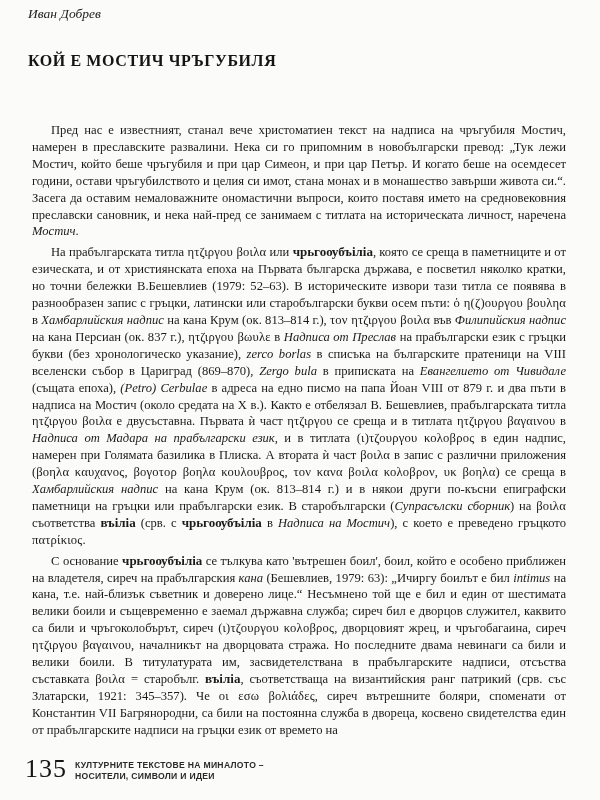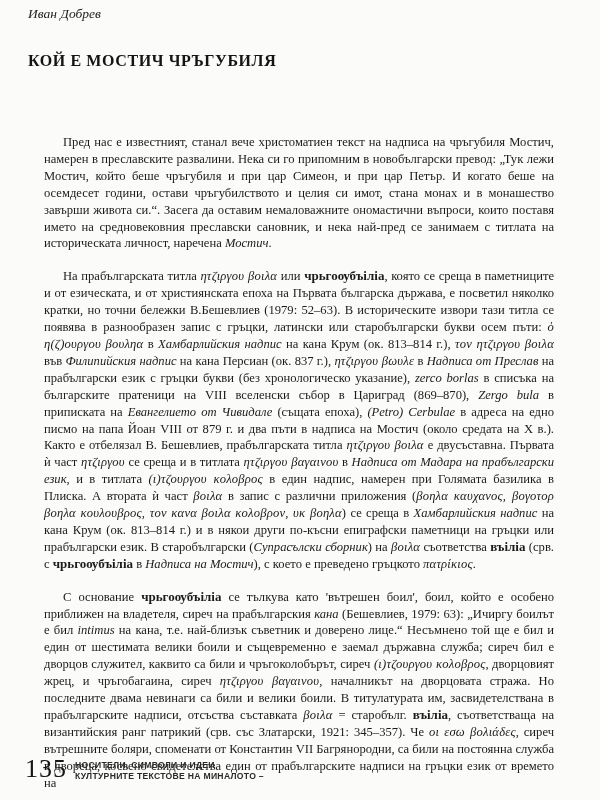--- a/index.html
+++ b/index.html
@@ -34,25 +34,25 @@
   .body-text{
     position:absolute;
     left:28px;top:118px;
     width:542px;
     font-size:12.6px;
     line-height:16.9px;
     text-align:justify;
     color:#1b1b1b;
   }
   .par{
-    margin:16px;
+    margin:4px;
     text-indent:19px;
   }
   .it{font-style:italic;}
-  .gr{font-style:italic; letter-spacing:0.2px;}
+  .gr{letter-spacing:0.2px;}
   .os{font-weight:bold; font-size:13px;}
   .footer{
     position:absolute;
     left:25px;top:756px;
     display:flex;
     align-items:flex-start;
   }
   .pagenum{
     font-size:26px;
     line-height:26px;
@@ -79,17 +79,17 @@
   <div class="author">Иван Добрев</div>
   <h1 class="title">КОЙ Е МОСТИЧ ЧРЪГУБИЛЯ</h1>
   <div class="body-text" id="body-container">
       <p class="par"><span>Пред нас е известният, станал вече христоматиен текст на надписа на чръгубиля Мостич, намерен в преславските развалини. Нека си го припомним в новобългарски превод: „Тук лежи Мостич, който беше чръгубиля и при цар Симеон, и при цар Петър. И когато беше на осемдесет години, остави чръгубилството и целия си имот, стана монах и в монашество завърши живота си.“. Засега да оставим немаловажните ономастични въпроси, които поставя името на средновековния преславски сановник, и нека най-пред се занимаем с титлата на историческата личност, наречена </span><span class="it">Мостич</span><span>.</span></p>
       <p class="par"><span>На прабългарската титла </span><span class="gr">ητζιργου βοιλα</span><span> или </span><span class="os">чрьгоѹбъіліа</span><span>, която се среща в паметниците и от езическата, и от християнската епоха на Първата българска държава, е посветил няколко кратки, но точни бележки В.Бешевлиев (1979: 52–63). В историческите извори тази титла се появява в разнообразен запис с гръцки, латински или старобългарски букви осем пъти: </span><span class="gr">ὁ η(ζ)ουργου βουληα</span><span> в </span><span class="it">Хамбарлийския надпис</span><span> на кана Крум (ок. 813–814 г.), </span><span class="gr">τον ητζιργου βοιλα</span><span> във </span><span class="it">Филипийския надпис</span><span> на кана Персиан (ок. 837 г.), </span><span class="gr">ητζιργου βωυλε</span><span> в </span><span class="it">Надписа от Преслав</span><span> на прабългарски език с гръцки букви (без хронологическо указание), </span><span class="it">zerco borlas</span><span> в списъка на българските пратеници на VIII вселенски събор в Цариград (869–870), </span><span class="it">Zergo bula</span><span> в приписката на </span><span class="it">Евангелието от Чивидале</span><span> (същата епоха), </span><span class="it">(Petro) Cerbulae</span><span> в адреса на едно писмо на папа Йоан VIII от 879 г. и два пъти в надписа на Мостич (около средата на X в.). Както е отбелязал В. Бешевлиев, прабългарската титла </span><span class="gr">ητζιργου βοιλα</span><span> е двусъставна. Първата ѝ част </span><span class="gr">ητζιργου</span><span> се среща и в титлата </span><span class="gr">ητζιργου βαγαινου</span><span> в </span><span class="it">Надписа от Мадара на прабългарски език</span><span>, и в титлата </span><span class="gr">(ι)τζουργου κολοβρος</span><span> в един надпис, намерен при Голямата базилика в Плиска. А втората ѝ част </span><span class="gr">βοιλα</span><span> в запис с различни приложения (</span><span class="gr">βοηλα καυχανος, βογοτορ βοηλα κουλουβρος, τον κανα βοιλα κολοβρον, υκ βοηλα</span><span>) се среща в </span><span class="it">Хамбарлийския надпис</span><span> на кана Крум (ок. 813–814 г.) и в някои други по-късни епиграфски паметници на гръцки или прабългарски език. В старобългарски (</span><span class="it">Супрасълски сборник</span><span>) на </span><span class="gr">βοιλα</span><span> съответства </span><span class="os">въіліа</span><span> (срв. с </span><span class="os">чрьгоѹбъіліа</span><span> в </span><span class="it">Надписа на Мостич</span><span>), с което е преведено гръцкото </span><span class="gr">πατρίκιος</span><span>.</span></p>
       <p class="par"><span>С основание </span><span class="os">чрьгоѹбъіліа</span><span> се тълкува като 'вътрешен боил', боил, който е особено приближен на владетеля, сиреч на прабългарския </span><span class="it">кана</span><span> (Бешевлиев, 1979: 63): „Ичиргу боилът е бил </span><span class="it">intimus</span><span> на кана, т.е. най-близък съветник и доверено лице.“ Несъмнено той ще е бил и един от шестимата велики боили и същевременно е заемал държавна служба; сиреч бил е дворцов служител, каквито са били и чръгоколобърът, сиреч </span><span class="gr">(ι)τζουργου κολοβρος</span><span>, дворцовият жрец, и чръгобагаина, сиреч </span><span class="gr">ητζιργου βαγαινου</span><span>, началникът на дворцовата стража. Но последните двама невинаги са били и велики боили. В титулатурата им, засвидетелствана в прабългарските надписи, отсъства съставката </span><span class="gr">βοιλα</span><span> = старобълг. </span><span class="os">въіліа</span><span>, съответстваща на византийския ранг патрикий (срв. със Златарски, 1921: 345–357). Че </span><span class="gr">οι εσω βολιάδες</span><span>, сиреч вътрешните боляри, споменати от Константин VII Багрянородни, са били на постоянна служба в двореца, косвено свидетелства един от прабългарските надписи на гръцки език от времето на</span></p>
     </div>
   <div class="footer">
     <span class="pagenum">135</span>
     <div class="series">
+      <div>КУЛТУРНИТЕ ТЕКСТОВЕ НА МИНАЛОТО –</div>
       <div>НОСИТЕЛИ, СИМВОЛИ И ИДЕИ</div>
-      <div>КУЛТУРНИТЕ ТЕКСТОВЕ НА МИНАЛОТО –</div>
     </div>
   </div>
 </div>
 
 </body></html>

